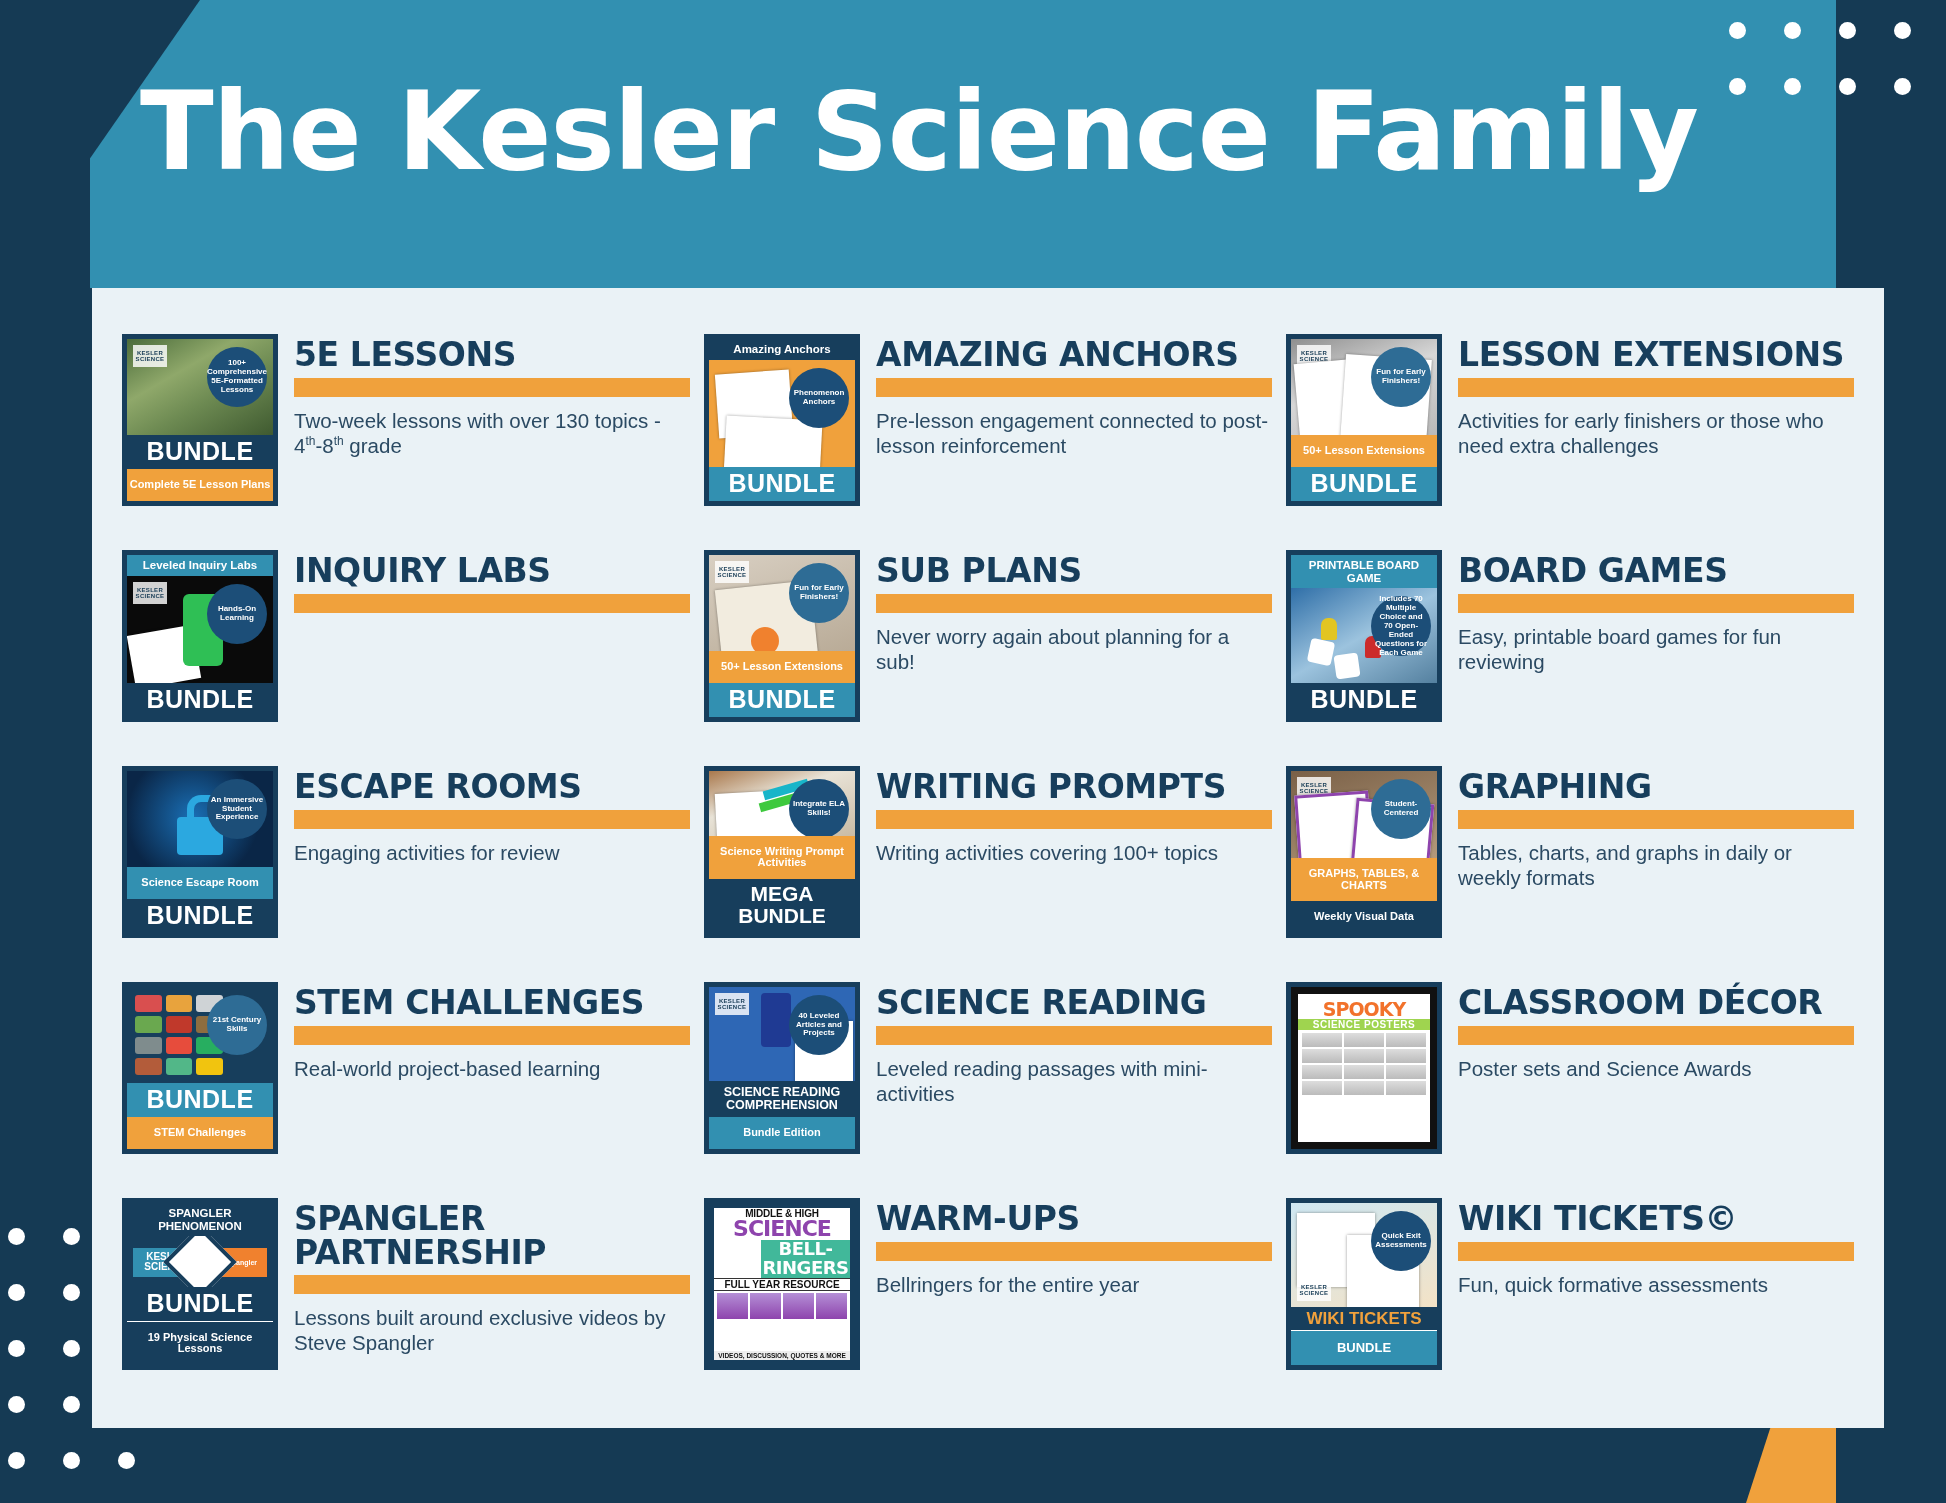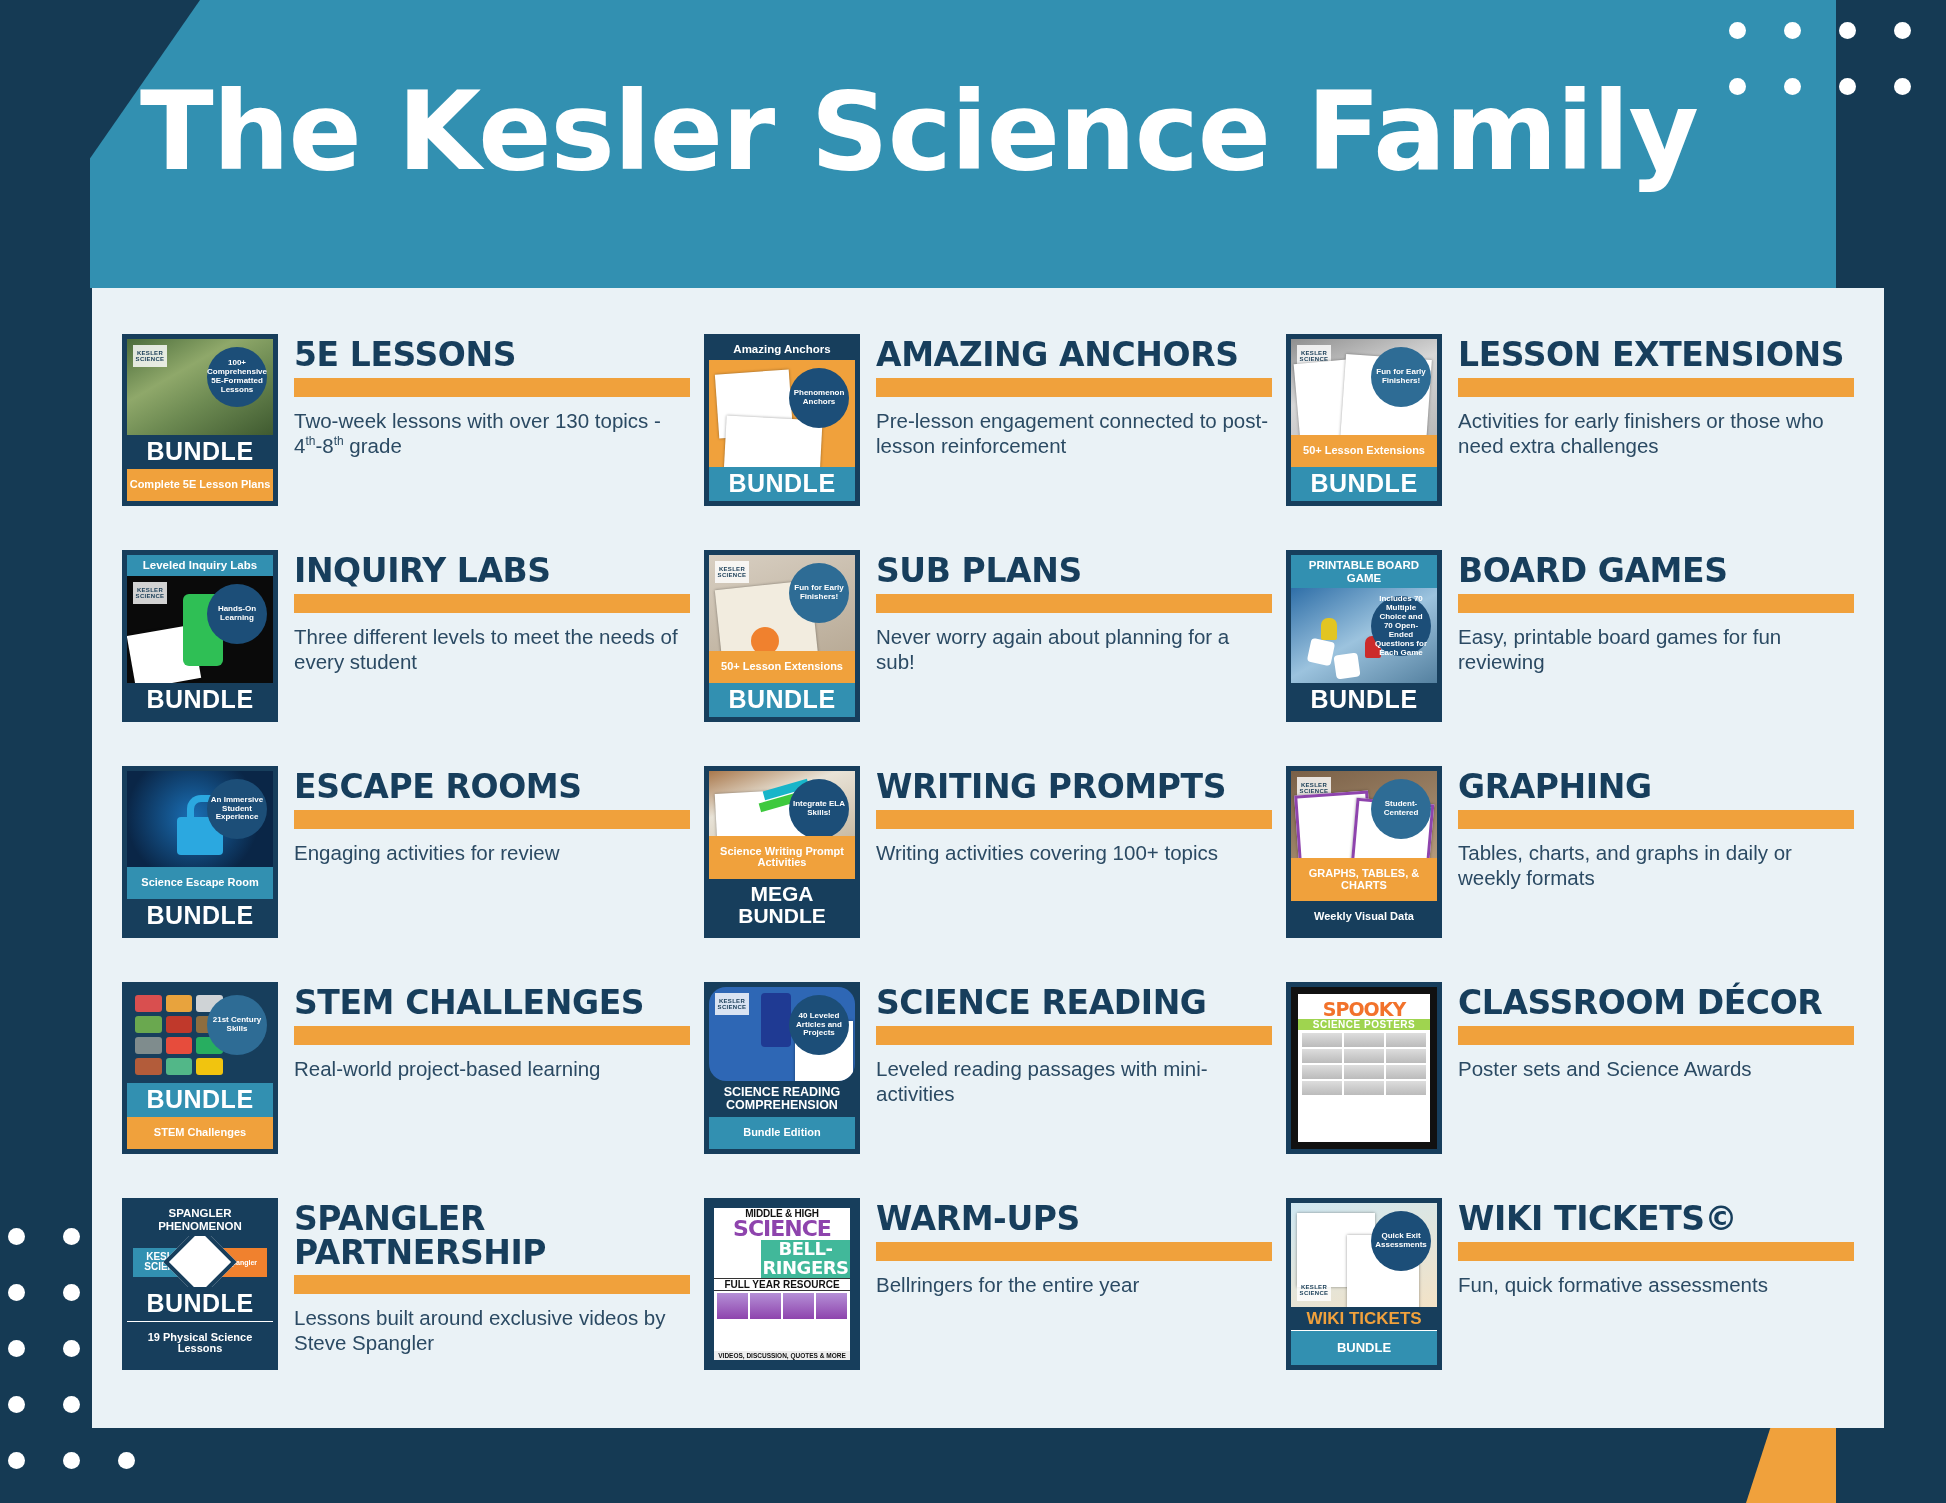--- a/index.html
+++ b/index.html
@@ -148,21 +148,21 @@
   .art-anemone{background:linear-gradient(150deg,#4a6b3a,#8fa86a 35%,#6d8a52 60%,#3f5a30);}
   .art-anchors{background:#F0A13C;}
   .art-paper{background:linear-gradient(160deg,#8f8f8f,#d7d7d7 45%,#b9b9b9);}
   .art-lab{background:#0a0a0a;}
   .art-desk{background:linear-gradient(160deg,#d8cfc2,#b9ab97);}
   .art-board{background:linear-gradient(150deg,#2f6fa8,#9cc3de 50%,#54809f);}
   .art-escape{background:radial-gradient(circle at 45% 48%,#1a6fb5,#0a2647 70%);}
   .art-writing{background:linear-gradient(160deg,#a9784c,#e8e3d7 40%,#c9bba4);}
   .art-graph{background:linear-gradient(160deg,#7a6047,#b39a7b);}
   .art-stem{background:#173E5C;}
-  .art-read{background:#2e67b5;border-radius:17px;}
+  .art-read{background:#2e67b5;}
   .art-spooky{background:#ffffff;}
   .art-spangler{background:#173E5C;}
   .art-bell{background:#ffffff;}
   .art-wiki{background:linear-gradient(160deg,#cfe8f3,#f3e2c6);}
 
   .sheet{position:absolute;background:#fff;box-shadow:0 0 3px rgba(0,0,0,.4);}
   .grid-icons{
     position:absolute;inset:8px 50px 8px 8px;
     display:grid;grid-template-columns:repeat(3,1fr);grid-template-rows:repeat(4,1fr);
     gap:4px;
@@ -281,21 +281,20 @@
             <div class="ks-logo">KESLER<br>SCIENCE</div>
             <div class="sheet" style="left:4px;top:54px;width:66px;height:54px;transform:rotate(-10deg);"></div>
             <div style="position:absolute;left:56px;top:18px;width:40px;height:72px;background:#2FBF55;border-radius:6px;"></div>
             <div class="badge">Hands-On Learning</div>
           </div>
           <div class="cover-band band-navy band-bundle">BUNDLE</div>
         </div>
         <div class="txt">
           <div class="ttl">INQUIRY LABS</div>
           <div class="rule"></div>
-          <div class="desc">Three different levels to meet the needs of every student</div>
         </div>
       </div>
 
       <div class="item">
         <div class="cover">
           <div class="cover-art art-desk">
             <div class="ks-logo">KESLER<br>SCIENCE</div>
             <div class="sheet" style="left:10px;top:30px;width:96px;height:86px;transform:rotate(-6deg);background:#f2ecdf;"></div>
             <div style="position:absolute;left:42px;top:72px;width:28px;height:28px;border-radius:50%;background:#F0812E;"></div>
             <div class="badge teal">Fun for Early Finishers!</div>

